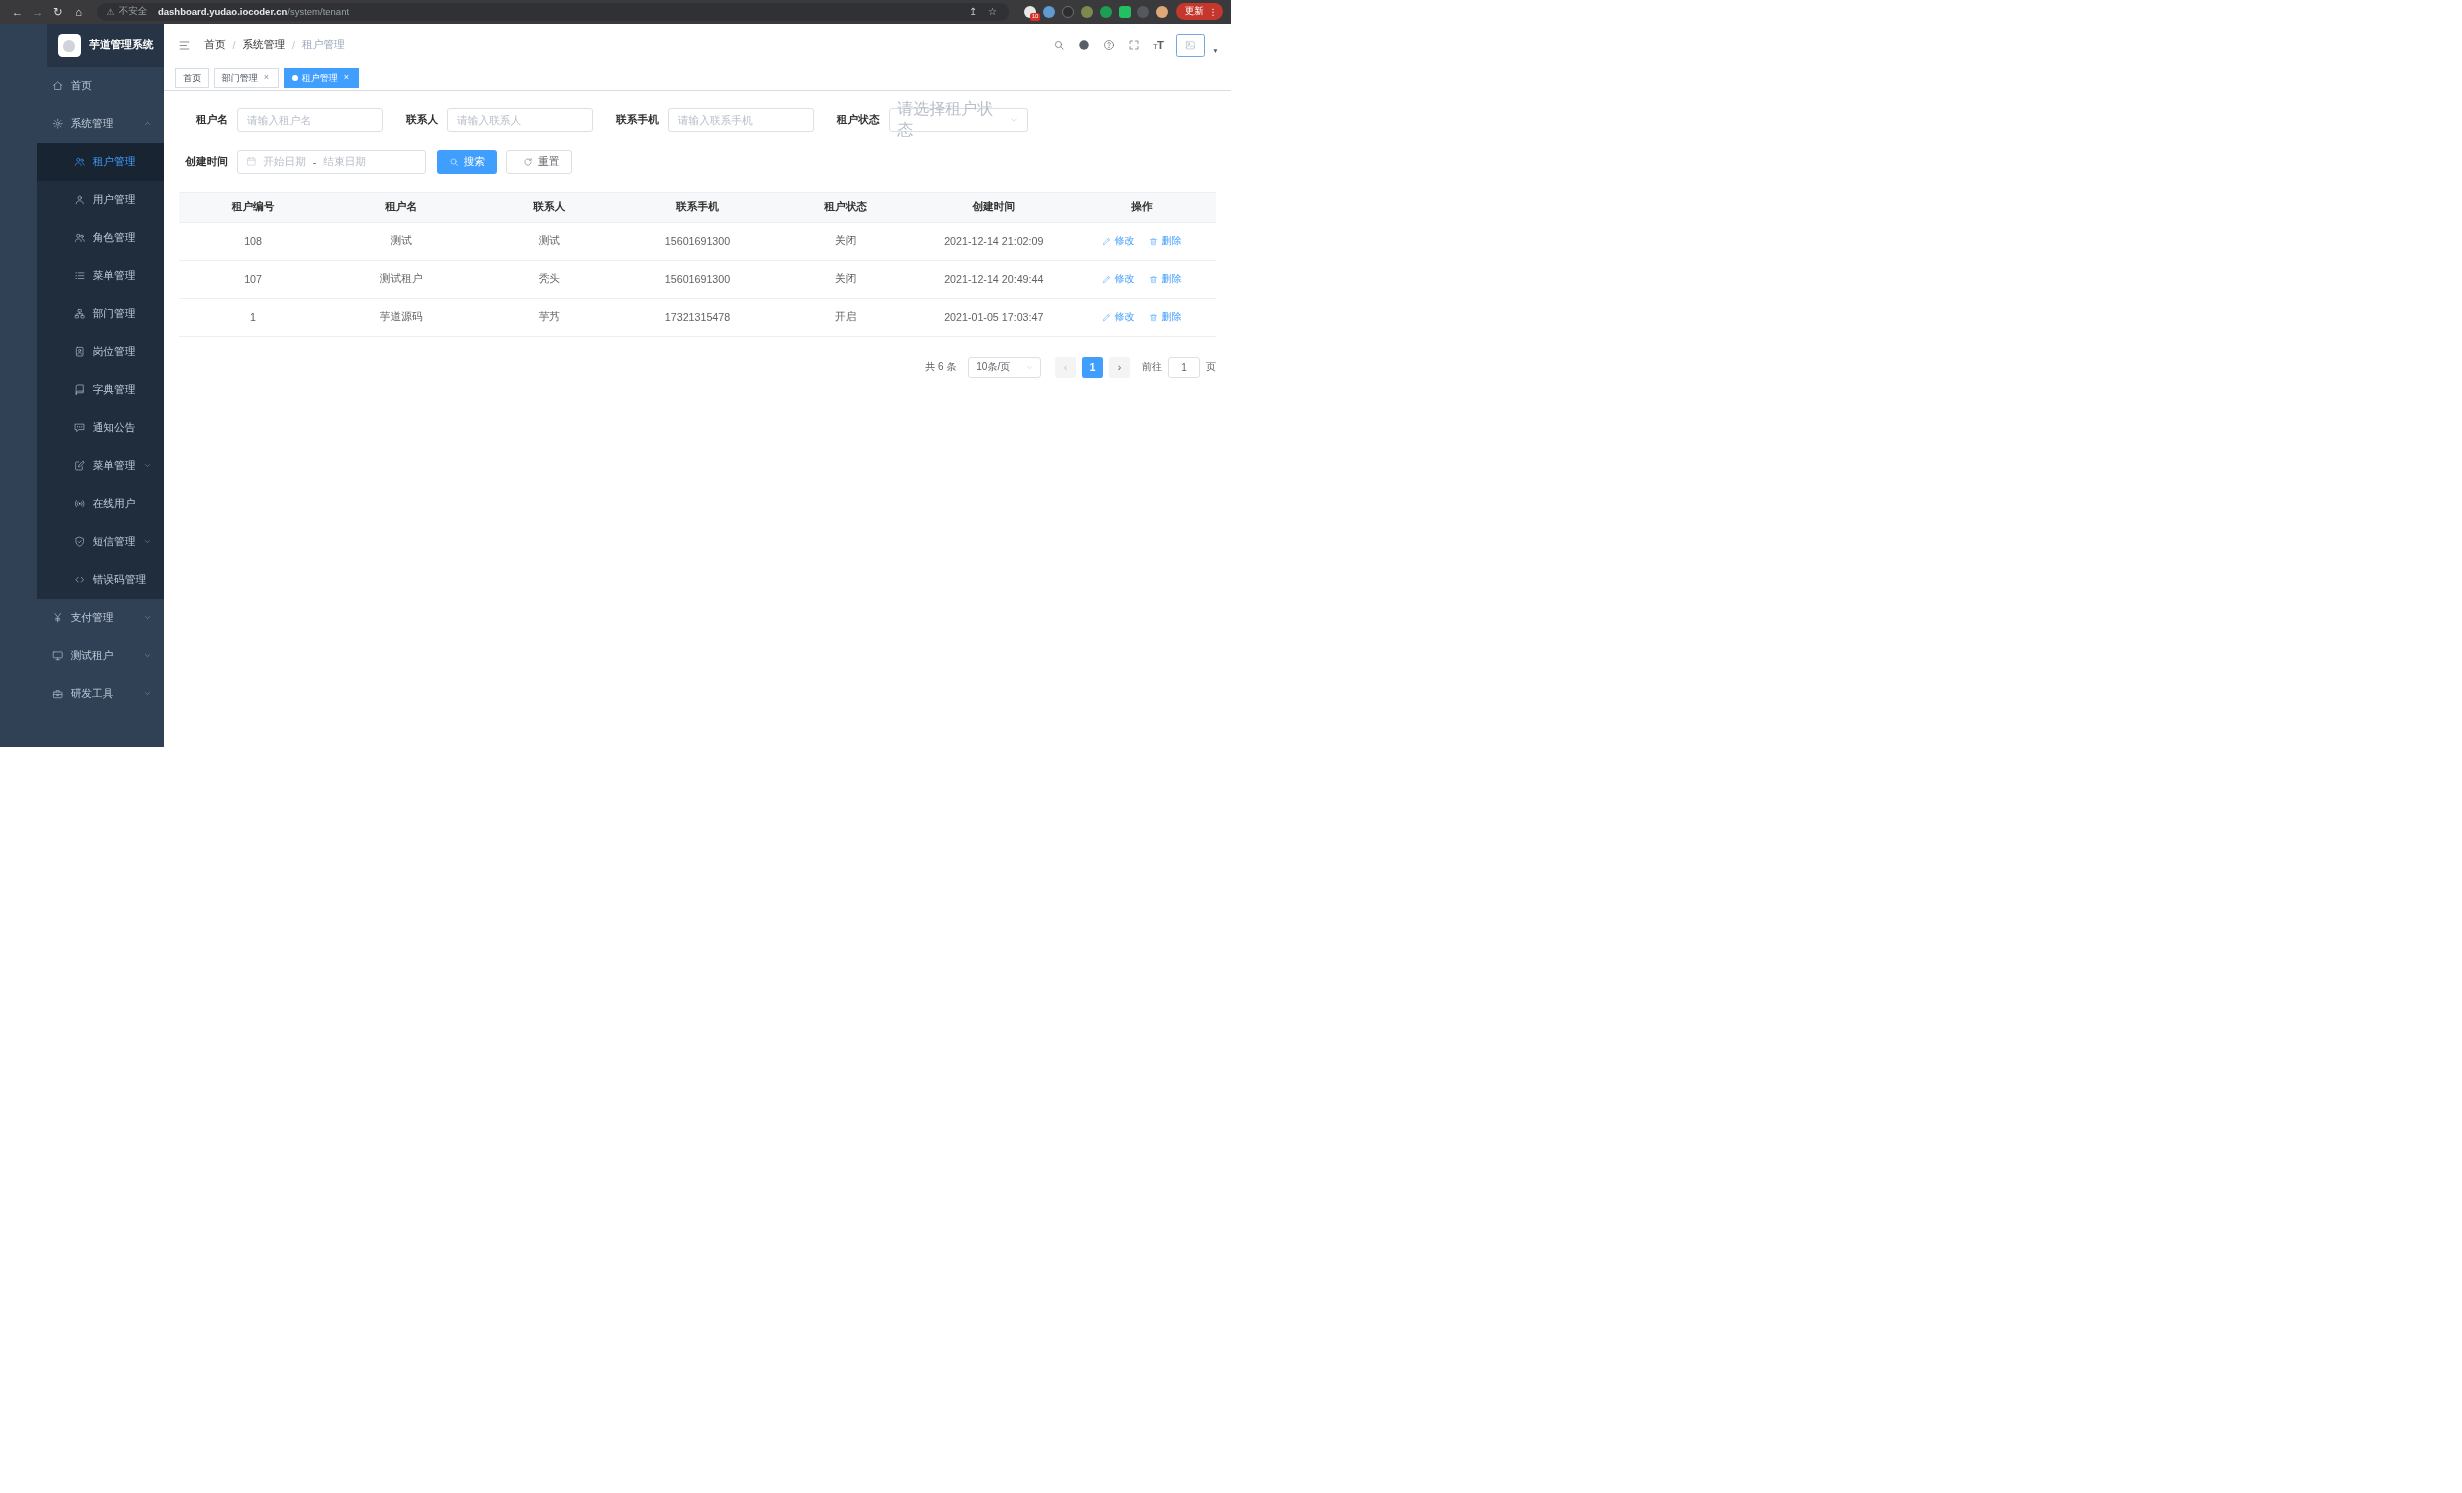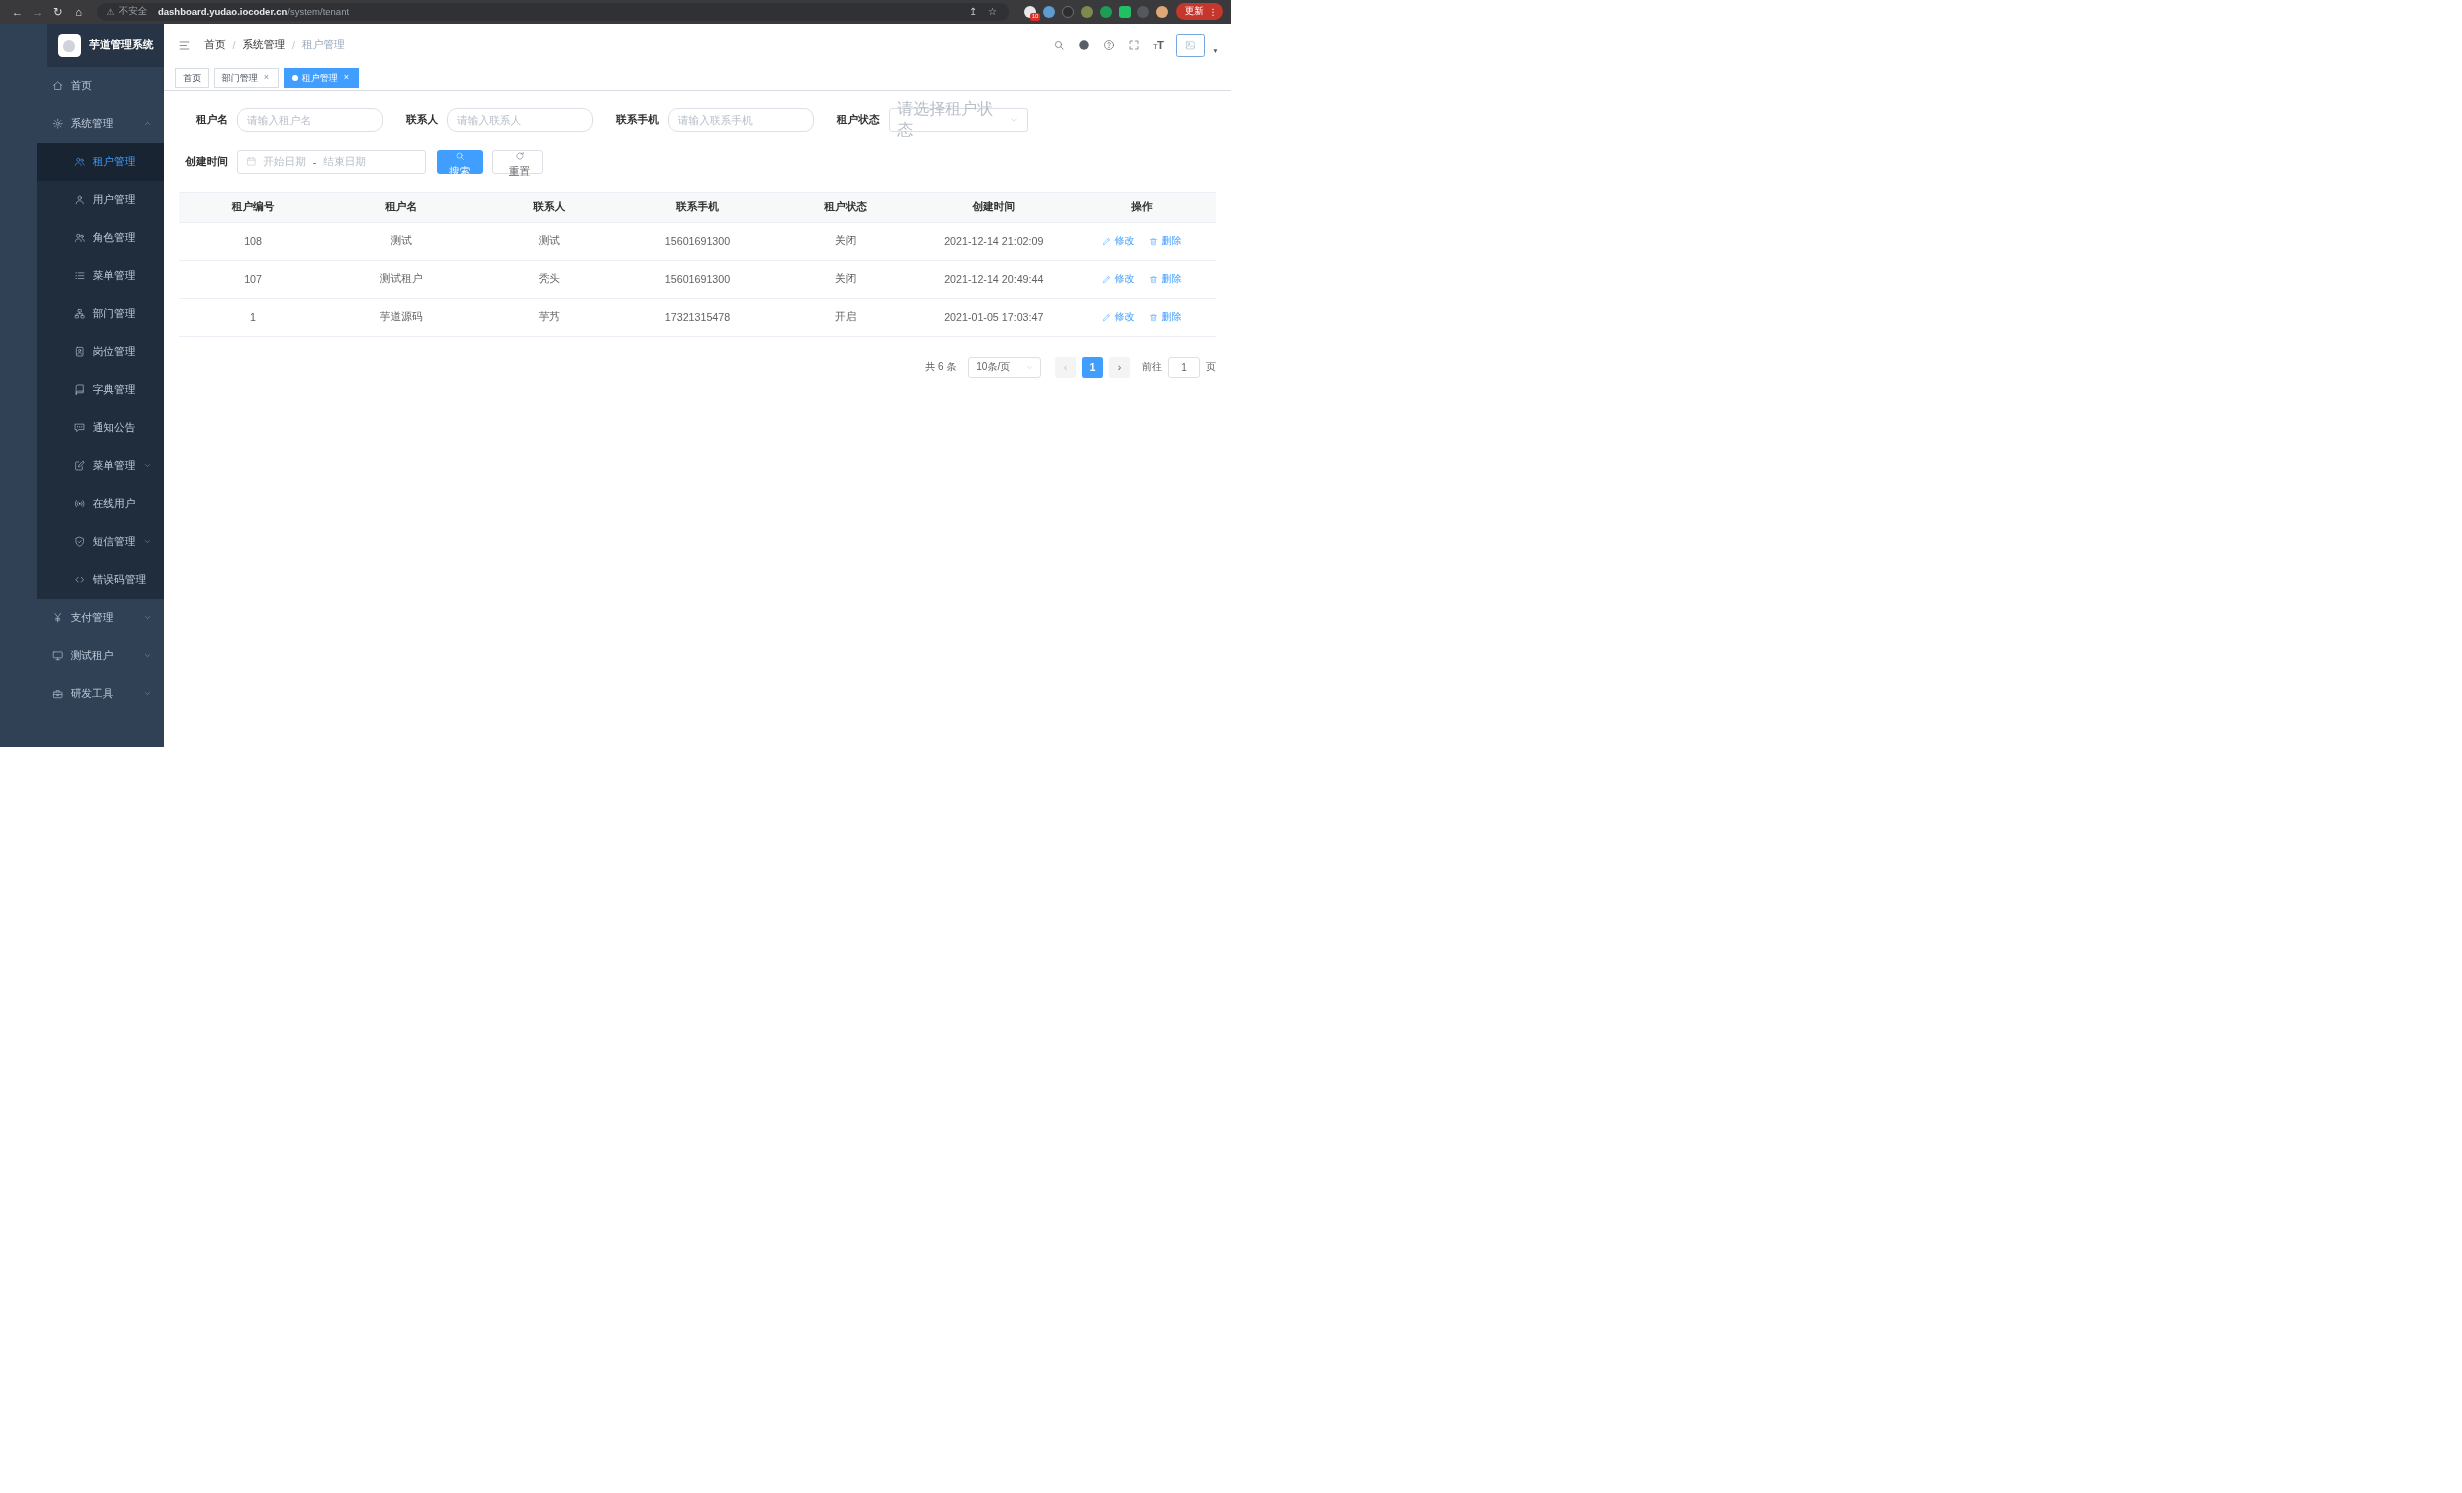--- a/index.html
+++ b/index.html
@@ -69,29 +69,29 @@
   .tag.active{background:#409eff;border-color:#409eff;color:#fff;}
   .tag.active .tclose{color:#fff;}
   .tdot{width:6px;height:6px;border-radius:50%;background:#fff;}
 
   
   .content{flex:1;background:#fff;padding:17px 15px;overflow:hidden;}
   .f-row{display:flex;align-items:center;margin-bottom:18px;flex-wrap:nowrap;}
   .f-item{display:flex;align-items:center;margin-right:23px;}
   .f-label{font-size:10.7px;font-weight:700;color:#303133;margin-right:9px;white-space:nowrap;}
   .f-label.w1{width:49px;text-align:right;margin-right:9px;}
-  .inp{height:24px;border:0.8px solid #dcdfe6;border-radius:10px;padding:0 9px;font-size:10.7px;color:#606266;outline:none;font-family:inherit;}
+  .inp{height:24px;border:0.8px solid #dcdfe6;border-radius:3px;padding:0 9px;font-size:10.7px;color:#606266;outline:none;font-family:inherit;}
   .inp::placeholder{color:#b8bfc9;}
   .w190{width:146px;}
   .selectbox{width:139px;height:24px;border:0.8px solid #dcdfe6;border-radius:3px;display:flex;align-items:center;justify-content:space-between;padding:0 7.6px;color:#b8bfc9;font-size:16px;cursor:pointer;}
   .selectbox .chev{color:#c0c4cc;}
   .daterange{width:189px;height:24px;border:0.8px solid #dcdfe6;border-radius:3px;display:flex;align-items:center;gap:6.9px;padding:0 7.6px;font-size:10.7px;color:#b8bfc9;cursor:pointer;}
   .daterange .cal{color:#c0c4cc;}
   .range-sep{color:#606266;}
-  .btn{height:24px;border-radius:3px;padding:0 11.4px;font-size:10.7px;display:inline-flex;align-items:center;gap:4.6px;cursor:pointer;border:0.8px solid transparent;font-family:inherit;background:#fff;flex-direction:column;}
+  .btn{height:24px;border-radius:3px;padding:0 11.4px;font-size:10.7px;display:inline-flex;align-items:center;gap:4.6px;cursor:pointer;border:0.8px solid transparent;font-family:inherit;background:#fff;}
   .btn-primary{background:#409eff;color:#fff;}
   .btn-default{border-color:#dcdfe6;color:#606266;}
   .ml14{margin-left:10.7px;}.ml12{margin-left:9px;padding-left:16px;}
 
   .toolbar{display:flex;align-items:center;margin-bottom:9px;}
   .btn-sm{height:23px;padding:0 10px;font-size:10px;}
   .btn-add{background:#ecf5ff;border-color:#b3d8ff;color:#409eff;}
   .btn-export{background:#fdf6ec;border-color:#f5dab1;color:#e6a23c;margin-left:7.6px;}
   .tb-right{margin-left:auto;display:flex;align-items:center;gap:14.5px;color:#5f6670;}
   .tool-ic{cursor:pointer;display:flex;}

